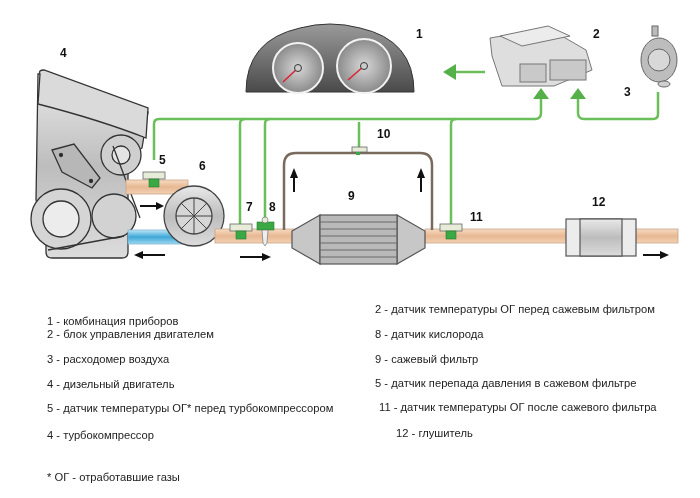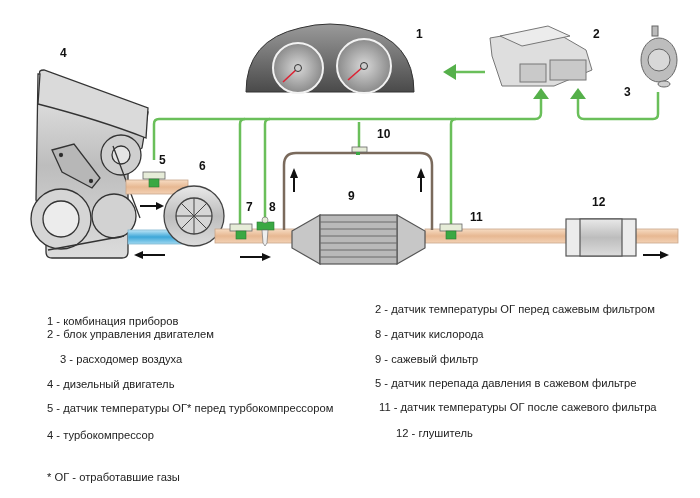--- a/index.html
+++ b/index.html
@@ -195,21 +195,21 @@
     <text class="num" x="348" y="200">9</text>
     <text class="num" x="377" y="138">10</text>
     <text class="num" x="470" y="221">11</text>
     <text class="num" x="592" y="206">12</text>
   </g>
 </svg>
 
 <div>
   <div class="legend-item" style="left:47px; top:303px;margin-top:12px;">1 - комбинация приборов</div>
   <div class="legend-item" style="left:47px; top:328px;">2 - блок управления двигателем</div>
-  <div class="legend-item" style="left:47px; top:353px;margin-left:13px;">3 - расходомер воздуха</div>
+  <div class="legend-item" style="left:47px; top:353px;">3 - расходомер воздуха</div>
   <div class="legend-item" style="left:47px; top:378px;">4 - дизельный двигатель</div>
   <div class="legend-item" style="left:47px; top:402px;">5 - датчик температуры ОГ* перед турбокомпрессором</div>
   <div class="legend-item" style="left:47px; top:429px;">4 - турбокомпрессор</div>
 
   <div class="legend-item" style="left:375px; top:303px;">2 - датчик температуры ОГ перед сажевым фильтром</div>
   <div class="legend-item" style="left:375px; top:328px;">8 - датчик кислорода</div>
   <div class="legend-item" style="left:375px; top:353px;">9 - сажевый фильтр</div>
   <div class="legend-item" style="left:375px; top:377px;">5 - датчик перепада давления в сажевом фильтре</div>
   <div class="legend-item" style="left:379px; top:401px;">11 - датчик температуры ОГ после сажевого фильтра</div>
   <div class="legend-item" style="left:396px; top:427px;">12 - глушитель</div>

